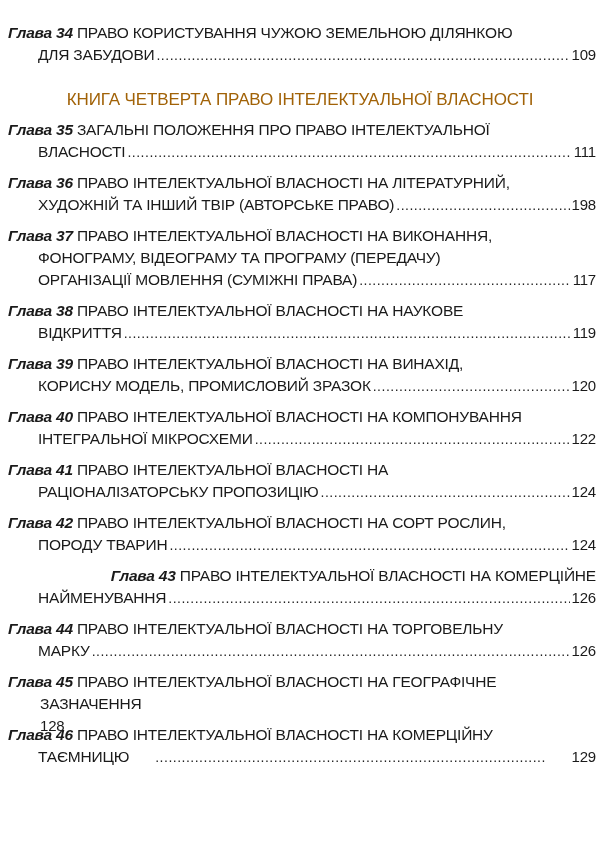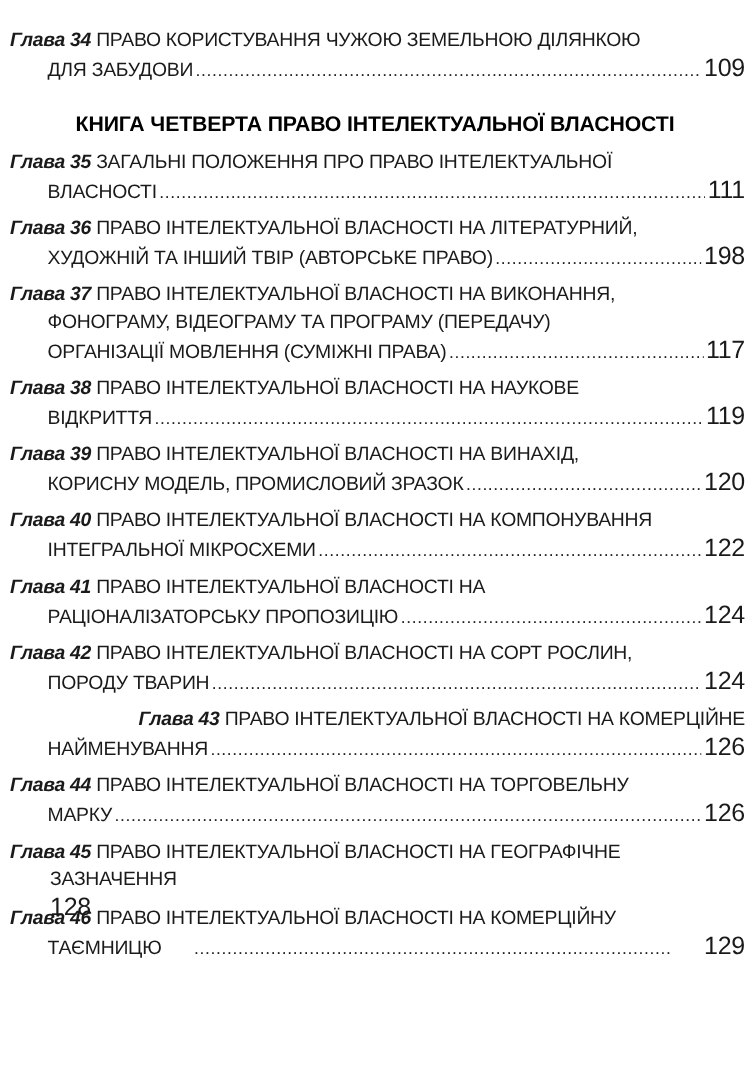--- a/index.html
+++ b/index.html
@@ -50,31 +50,31 @@
       font-size: 14px;
       letter-spacing: 0.5px;
       color: #222;
     }
     .leader::after {
       content: "................................................................................................................................................................................................................................";
     }
     .pg {
       flex: 0 0 auto;
       text-align: right;
-      font-size: 20px;
+      font-size: 15px;
     }
     .book-heading {
       position: absolute;
       left: 0; right: 0;
       text-align: center;
-      font-weight: bold;
+      font-weight: normal;
       font-size: 17px;
       line-height: 24px;
       letter-spacing: -0.1px;
-      color: #000000;
+      color: #a16207;
     }
   </style>
 </head>
 <body>
 
 <div class="page">
 
   <div class="line" style="top:6px;">
     <span class="chap">Глава 34</span><span>ПРАВО КОРИСТУВАННЯ ЧУЖОЮ ЗЕМЕЛЬНОЮ ДІЛЯНКОЮ</span>
   </div>

